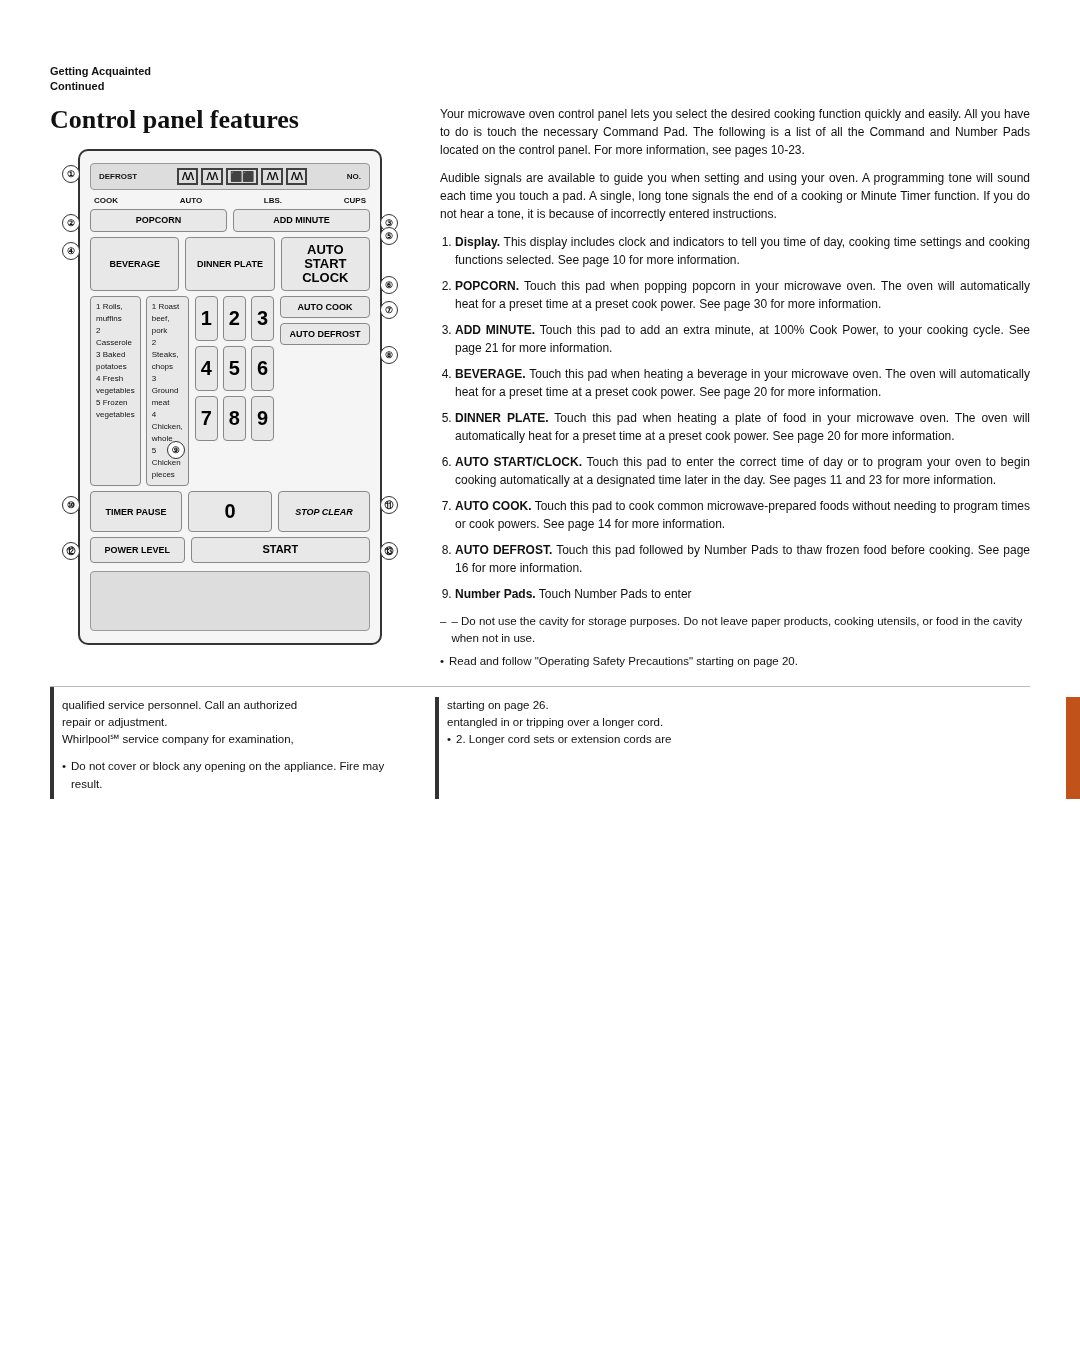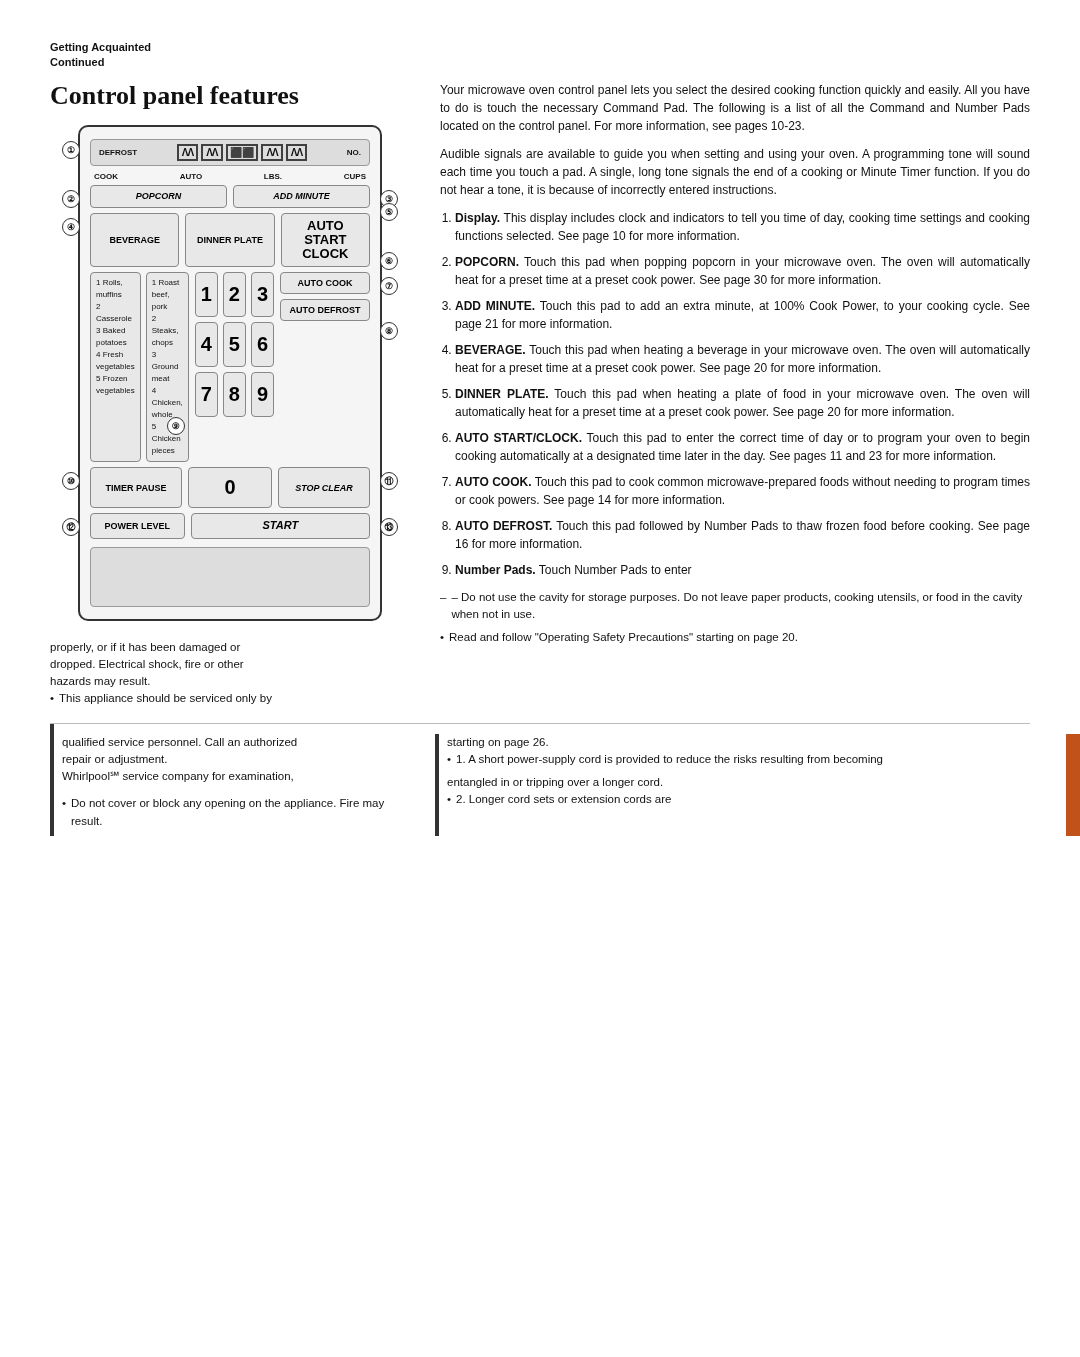--- a/index.html
+++ b/index.html
@@ -16,20 +16,21 @@
     .page-wrapper {
       width: 1080px;
       padding: 40px 50px 30px 50px;
     }
 
     .getting-acquainted {
       font-size: 11px;
       font-weight: bold;
       margin-bottom: 10px;
       line-height: 1.4;
+      margin-top: 24px;
     }
 
     .main-content {
       display: flex;
       gap: 30px;
       margin-top: 5px;
     }
 
     
     .left-col {
@@ -95,21 +96,20 @@
       padding: 5px 4px;
       text-align: center;
       font-size: 9px;
       font-weight: bold;
       cursor: pointer;
       line-height: 1.2;
     }
 
     .panel-btn.wide {
       flex: 2;
-      font-style: italic;
     }
 
     .auto-group {
       display: flex;
       flex-direction: column;
       gap: 5px;
       width: 90px;
     }
 
     .auto-btn {
@@ -348,30 +348,20 @@
             <span class="callout-right" style="top:5px;">⑬</span>
             <button class="panel-btn">POWER LEVEL</button>
             <button class="panel-btn wide" style="font-size:11px;">START</button>
           </div>
 
           <div style="height: 60px; border: 1px solid #999; border-radius: 4px; margin-top: 8px; background: #ddd;"></div>
 
         </div>
       </div>
 
-      <div style="position:relative; overflow:hidden;">
-        <div style="font-size:11.5px; line-height:1.5; text-align:justify;">
-          <span>properly, or if it has been damaged or</span><br>
-          <span>dropped. Electrical shock, fire or other</span><br>
-          <span>hazards may result.</span>
-        </div>
-        <div class="bullet-item">
-          <span>This appliance should be serviced only by</span>
-        </div>
-      </div>
     </div>
 
     <div class="right-col">
       <p>Your microwave oven control panel lets you select the desired cooking function quickly and easily. All you have to do is touch the necessary Command Pad. The following is a list of all the Command and Number Pads located on the control panel. For more information, see pages 10-23.</p>
       <p>Audible signals are available to guide you when setting and using your oven. A programming tone will sound each time you touch a pad. A single, long tone signals the end of a cooking or Minute Timer function. If you do not hear a tone, it is because of incorrectly entered instructions.</p>
 
       <ol>
         <li>
           <strong>Display.</strong>
           <span> This display includes clock and indicators to tell you time of day, cooking time settings and cooking functions selected. See page 10 for more information.</span>
@@ -434,23 +424,20 @@
       <div style="height:10px;"></div>
       <div class="bullet-item">
         <span>Do not cover or block any opening on the appliance. Fire may result.</span>
       </div>
     </div>
 
     <div style="flex:1; position:relative;">
       <div style="width:4px; background:#333; position:absolute; left:0; top:0; bottom:0;"></div>
       <div style="padding-left:12px;">
         <div>starting on page 26.</div>
-        <div class="bullet-item">
-          <span>1. A short power-supply cord is provided to reduce the risks resulting from becoming</span>
-        </div>
         <div>entangled in or tripping over a longer cord.</div>
         <div class="bullet-item">
           <span>2. Longer cord sets or extension cords are</span>
         </div>
       </div>
 
       <div style="position:absolute; right:-50px; top:0; width:14px; height:100%; background:#c0521a;"></div>
     </div>
   </div>
 

